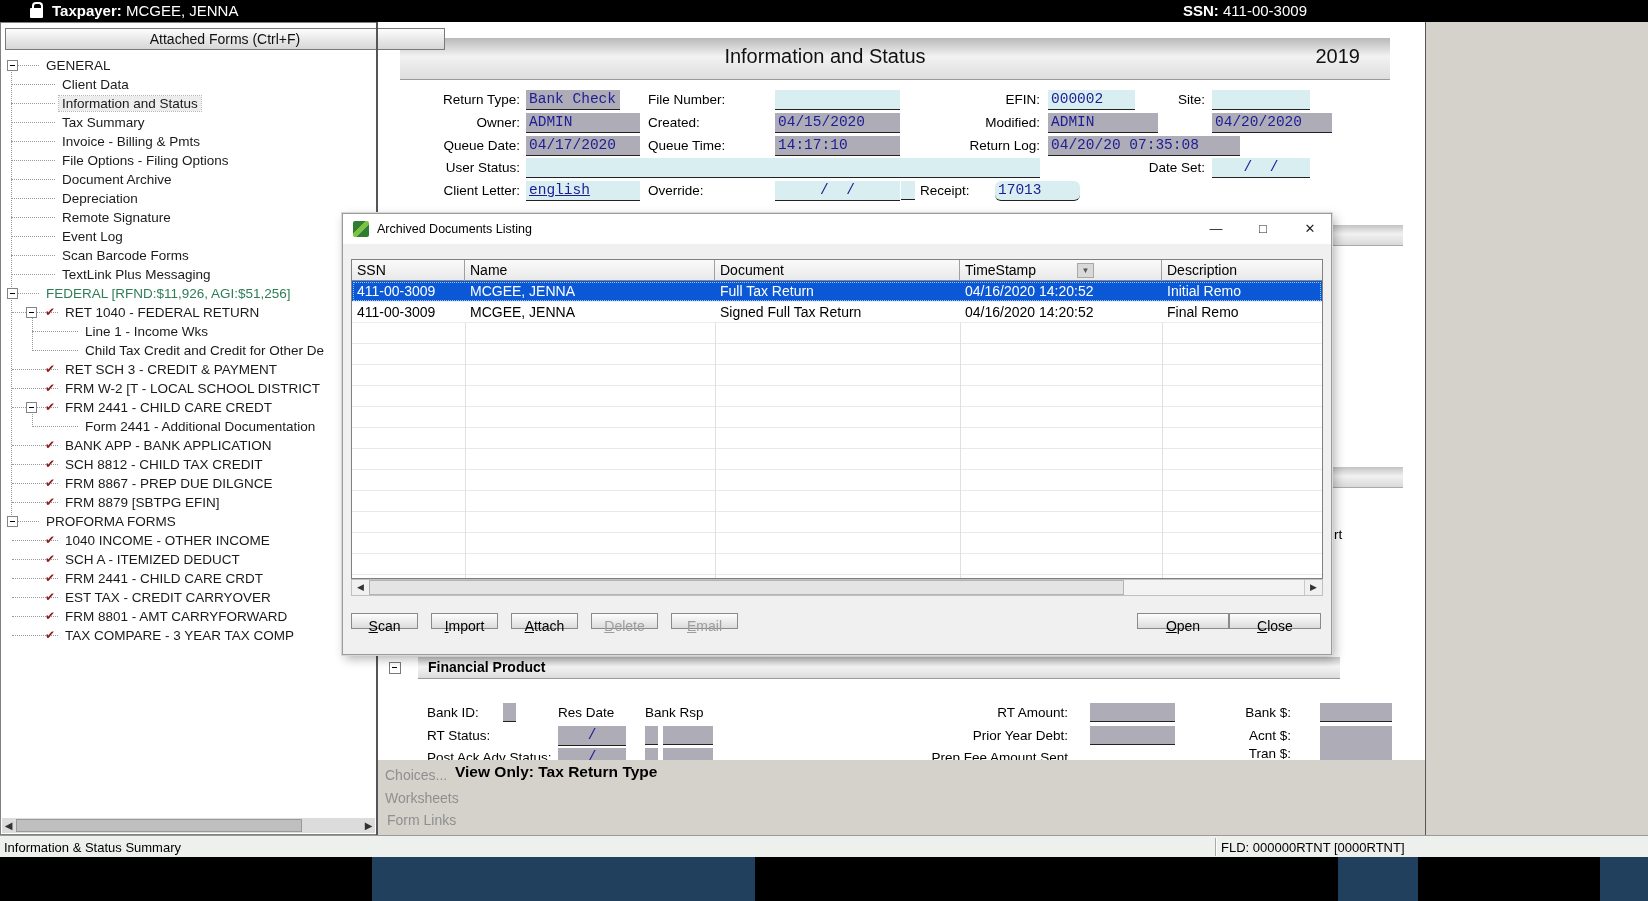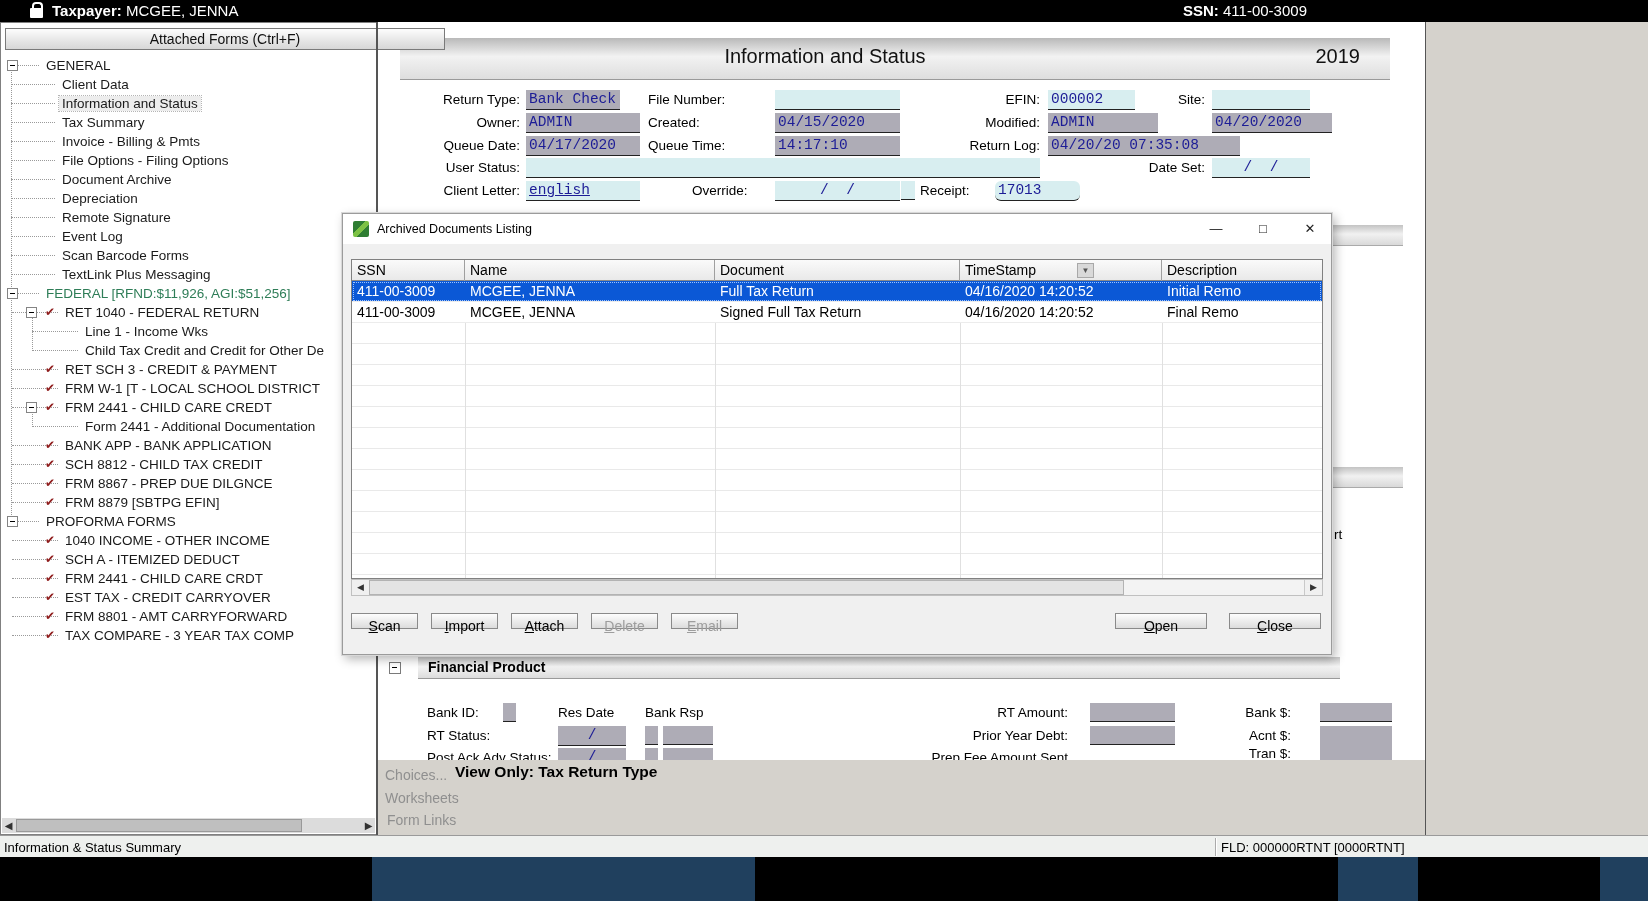--- a/index.html
+++ b/index.html
@@ -99,21 +99,21 @@
   .dc{display:inline-block;height:20px;box-sizing:border-box;padding-left:5px;font-size:14px;color:#000;
     overflow:hidden;vertical-align:top;border-right:1px solid transparent;}
   .drow.selected{background:#0b58d6;color:#fff;outline:1px dotted #9cc3ff;outline-offset:-2px;}
   .drow.selected .dc{color:#fff;}
   #dlg-hscroll{position:absolute;left:8px;top:365px;width:972px;height:17px;box-sizing:border-box;
     background:#f3f3f3;border:1px solid #c0c0c0;}
   .harrow{position:absolute;top:0;width:17px;height:15px;background:#f0f0f0;border-right:1px solid #c9c9c9;
     text-align:center;line-height:15px;font-size:9px;color:#333;}
   #dlg-hthumb{position:absolute;left:17px;top:0;width:755px;height:15px;background:#e4e4e4;border:1px solid #b3b3b3;box-sizing:border-box;}
   #btns-left{position:absolute;left:8px;top:399px;display:flex;gap:13px;}
-  #btns-right{position:absolute;right:10px;top:399px;display:flex;gap:22px;}
+  #btns-right{position:absolute;right:10px;top:399px;display:flex;}
   .btn{width:67px;height:16px;box-sizing:border-box;border:1px solid #8a8a8a;border-radius:0;
     background:linear-gradient(180deg,#fdfdfd,#dcdcdc);text-align:center;}
   #btns-right .btn{width:92px;}
   .btn>span{display:block;font-size:14px;line-height:24px;color:#000;}
   .btn>span::first-letter{text-decoration:underline;}
   .btn.disabled>span{color:#9d9d9d;}
 
   
   #statusbar{left:0;top:835px;width:1648px;height:22px;background:#eef0ee;border-top:1px solid #9a9a9a;box-sizing:border-box;}
   #statusbar .stxt{position:absolute;top:4px;font-size:13px;color:#000;white-space:nowrap;}
@@ -166,21 +166,21 @@
   <div class="lblr" style="left:900px;top:138px;width:140px;">Return Log:</div>
   <div class="fld gray" style="left:1048px;top:136px;width:192px;">04/20/20 07:35:08</div>
 
   <div class="lblr" style="left:400px;top:160px;width:120px;">User Status:</div>
   <div class="fld cyan" style="left:526px;top:158px;width:514px;"></div>
   <div class="lblr" style="left:1105px;top:160px;width:100px;">Date Set:</div>
   <div class="fld cyan ctr" style="left:1212px;top:158px;width:98px;">/  /</div>
 
   <div class="lblr" style="left:400px;top:183px;width:120px;">Client Letter:</div>
   <div class="fld cyan" style="left:526px;top:181px;width:114px;text-decoration:underline;">english</div>
-  <div class="lbll" style="left:648px;top:183px;margin-left:44px;">Override:</div>
+  <div class="lbll" style="left:648px;top:183px;">Override:</div>
   <div class="fld cyan ctr" style="left:775px;top:181px;width:125px;">/  /</div>
   <div class="minibox cyan" style="left:901px;top:181px;width:14px;"></div>
   <div class="lbll" style="left:920px;top:183px;">Receipt:</div>
   <div class="fld cyan" style="left:995px;top:181px;width:85px;border-radius:6px;">17013</div>
 
   <div id="fin-collapse" class="abs"></div>
   <div id="fin-hdr" class="abs">
       <span>Financial Product</span>
     </div>
   <div class="lbll" style="left:427px;top:705px;">Bank ID:</div>
@@ -322,21 +322,21 @@
 
         <div class="trow check" style="--ind: 61px;">
           
           <span class="chk">✔</span>
           <span class="tlabel">RET SCH 3 - CREDIT &amp; PAYMENT</span>
         </div>
 
         <div class="trow check" style="--ind: 61px;">
           
           <span class="chk">✔</span>
-          <span class="tlabel">FRM W-1 [T - LOCAL SCHOOL DISTRICT</span>
+          <span class="tlabel">FRM W-2 [T - LOCAL SCHOOL DISTRICT</span>
         </div>
 
         <div class="trow expand check" style="--ind: 61px;">
           <span class="expbox"></span>
           <span class="chk">✔</span>
           <span class="tlabel">FRM 2441 - CHILD CARE CREDT</span>
         </div>
 
         <div class="trow" style="--ind: 81px;">
           

